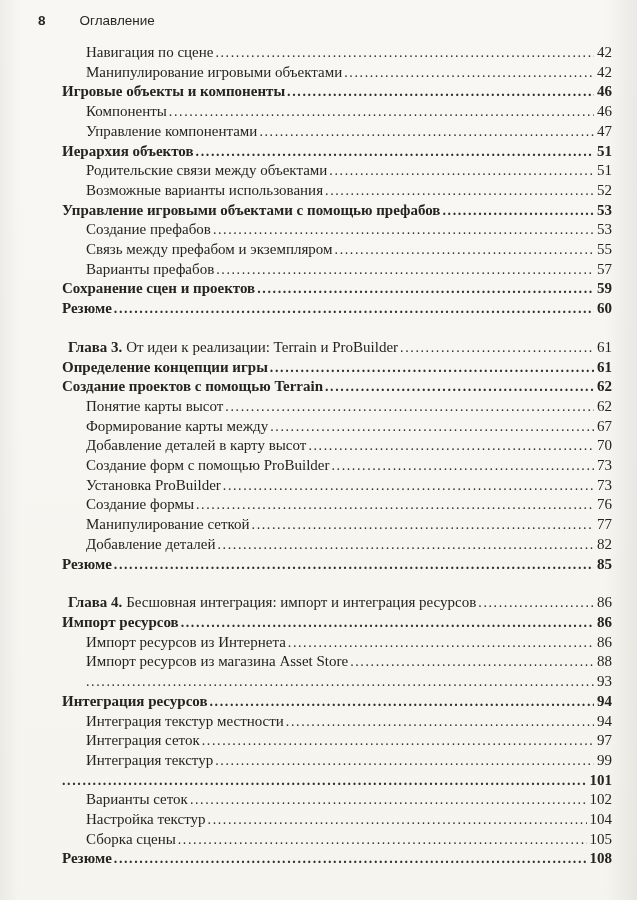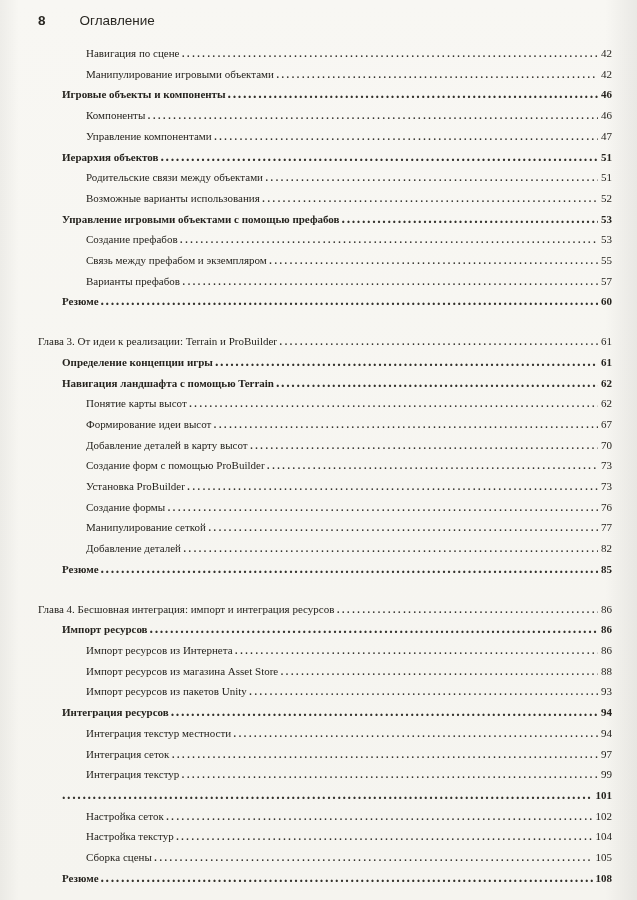--- a/index.html
+++ b/index.html
@@ -27,29 +27,29 @@
     align-items: baseline;
     gap: 34px;
     margin-bottom: 15px;
     color: #2a2823;
   }
   .running-head .page-num { font-weight: bold; }
   .toc { display: block; }
   .entry {
     display: flex;
     align-items: flex-end;
-    font-size: 11px;
+    font-size: 15px;
     line-height: 19.7px;
     white-space: nowrap;
   }
   .entry.level-0 { padding-left: 0; }
   .entry.level-1 { padding-left: 24px; font-weight: bold; }
   .entry.level-2 { padding-left: 48px; }
   .entry.gap { margin-top: 19px; }
-  .entry b { font-weight: normal; }
+  .entry b { font-weight: bold; margin-left: 30px; }
   .title { flex: 0 0 auto; padding-right: 2px; }
   .dots {
     flex: 1 1 auto;
     overflow: hidden;
     white-space: nowrap;
     min-width: 8px;
     color: #33312b;
   }
   .dots::before {
     content: "............................................................................................................................................................";
@@ -125,46 +125,51 @@
         <span class="title">Связь между префабом и экземпляром</span>
         <span class="dots"></span>
         <span class="pg">55</span>
       </div>
       <div class="entry level-2">
         <span class="title">Варианты префабов</span>
         <span class="dots"></span>
         <span class="pg">57</span>
       </div>
       <div class="entry level-1">
+        <span class="title">Сохранение сцен и проектов</span>
+        <span class="dots"></span>
+        <span class="pg">59</span>
+      </div>
+      <div class="entry level-1">
         <span class="title">Резюме</span>
         <span class="dots"></span>
         <span class="pg">60</span>
       </div>
       <div class="entry level-0 gap">
         <span class="title"><b>Глава 3.</b> От идеи к реализации: Terrain и ProBuilder</span>
         <span class="dots"></span>
         <span class="pg">61</span>
       </div>
       <div class="entry level-1">
         <span class="title">Определение концепции игры</span>
         <span class="dots"></span>
         <span class="pg">61</span>
       </div>
       <div class="entry level-1">
-        <span class="title">Навигация ландшафта с помощью Terrain</span>
+        <span class="title">Создание проектов с помощью Terrain</span>
         <span class="dots"></span>
         <span class="pg">62</span>
       </div>
       <div class="entry level-2">
         <span class="title">Понятие карты высот</span>
         <span class="dots"></span>
         <span class="pg">62</span>
       </div>
       <div class="entry level-2">
-        <span class="title">Формирование идеи высот</span>
+        <span class="title">Формирование карты между</span>
         <span class="dots"></span>
         <span class="pg">67</span>
       </div>
       <div class="entry level-2">
         <span class="title">Добавление деталей в карту высот</span>
         <span class="dots"></span>
         <span class="pg">70</span>
       </div>
       <div class="entry level-2">
         <span class="title">Создание форм с помощью ProBuilder</span>
@@ -210,21 +215,20 @@
         <span class="title">Импорт ресурсов из Интернета</span>
         <span class="dots"></span>
         <span class="pg">86</span>
       </div>
       <div class="entry level-2">
         <span class="title">Импорт ресурсов из магазина Asset Store</span>
         <span class="dots"></span>
         <span class="pg">88</span>
       </div>
       <div class="entry level-2">
-        <span class="title">Импорт ресурсов из пакетов Unity</span>
         <span class="dots"></span>
         <span class="pg">93</span>
       </div>
       <div class="entry level-1">
         <span class="title">Интеграция ресурсов</span>
         <span class="dots"></span>
         <span class="pg">94</span>
       </div>
       <div class="entry level-2">
         <span class="title">Интеграция текстур местности</span>
@@ -239,21 +243,21 @@
       <div class="entry level-2">
         <span class="title">Интеграция текстур</span>
         <span class="dots"></span>
         <span class="pg">99</span>
       </div>
       <div class="entry level-1">
         <span class="dots"></span>
         <span class="pg">101</span>
       </div>
       <div class="entry level-2">
-        <span class="title">Настройка сеток</span>
+        <span class="title">Варианты сеток</span>
         <span class="dots"></span>
         <span class="pg">102</span>
       </div>
       <div class="entry level-2">
         <span class="title">Настройка текстур</span>
         <span class="dots"></span>
         <span class="pg">104</span>
       </div>
       <div class="entry level-2">
         <span class="title">Сборка сцены</span>

